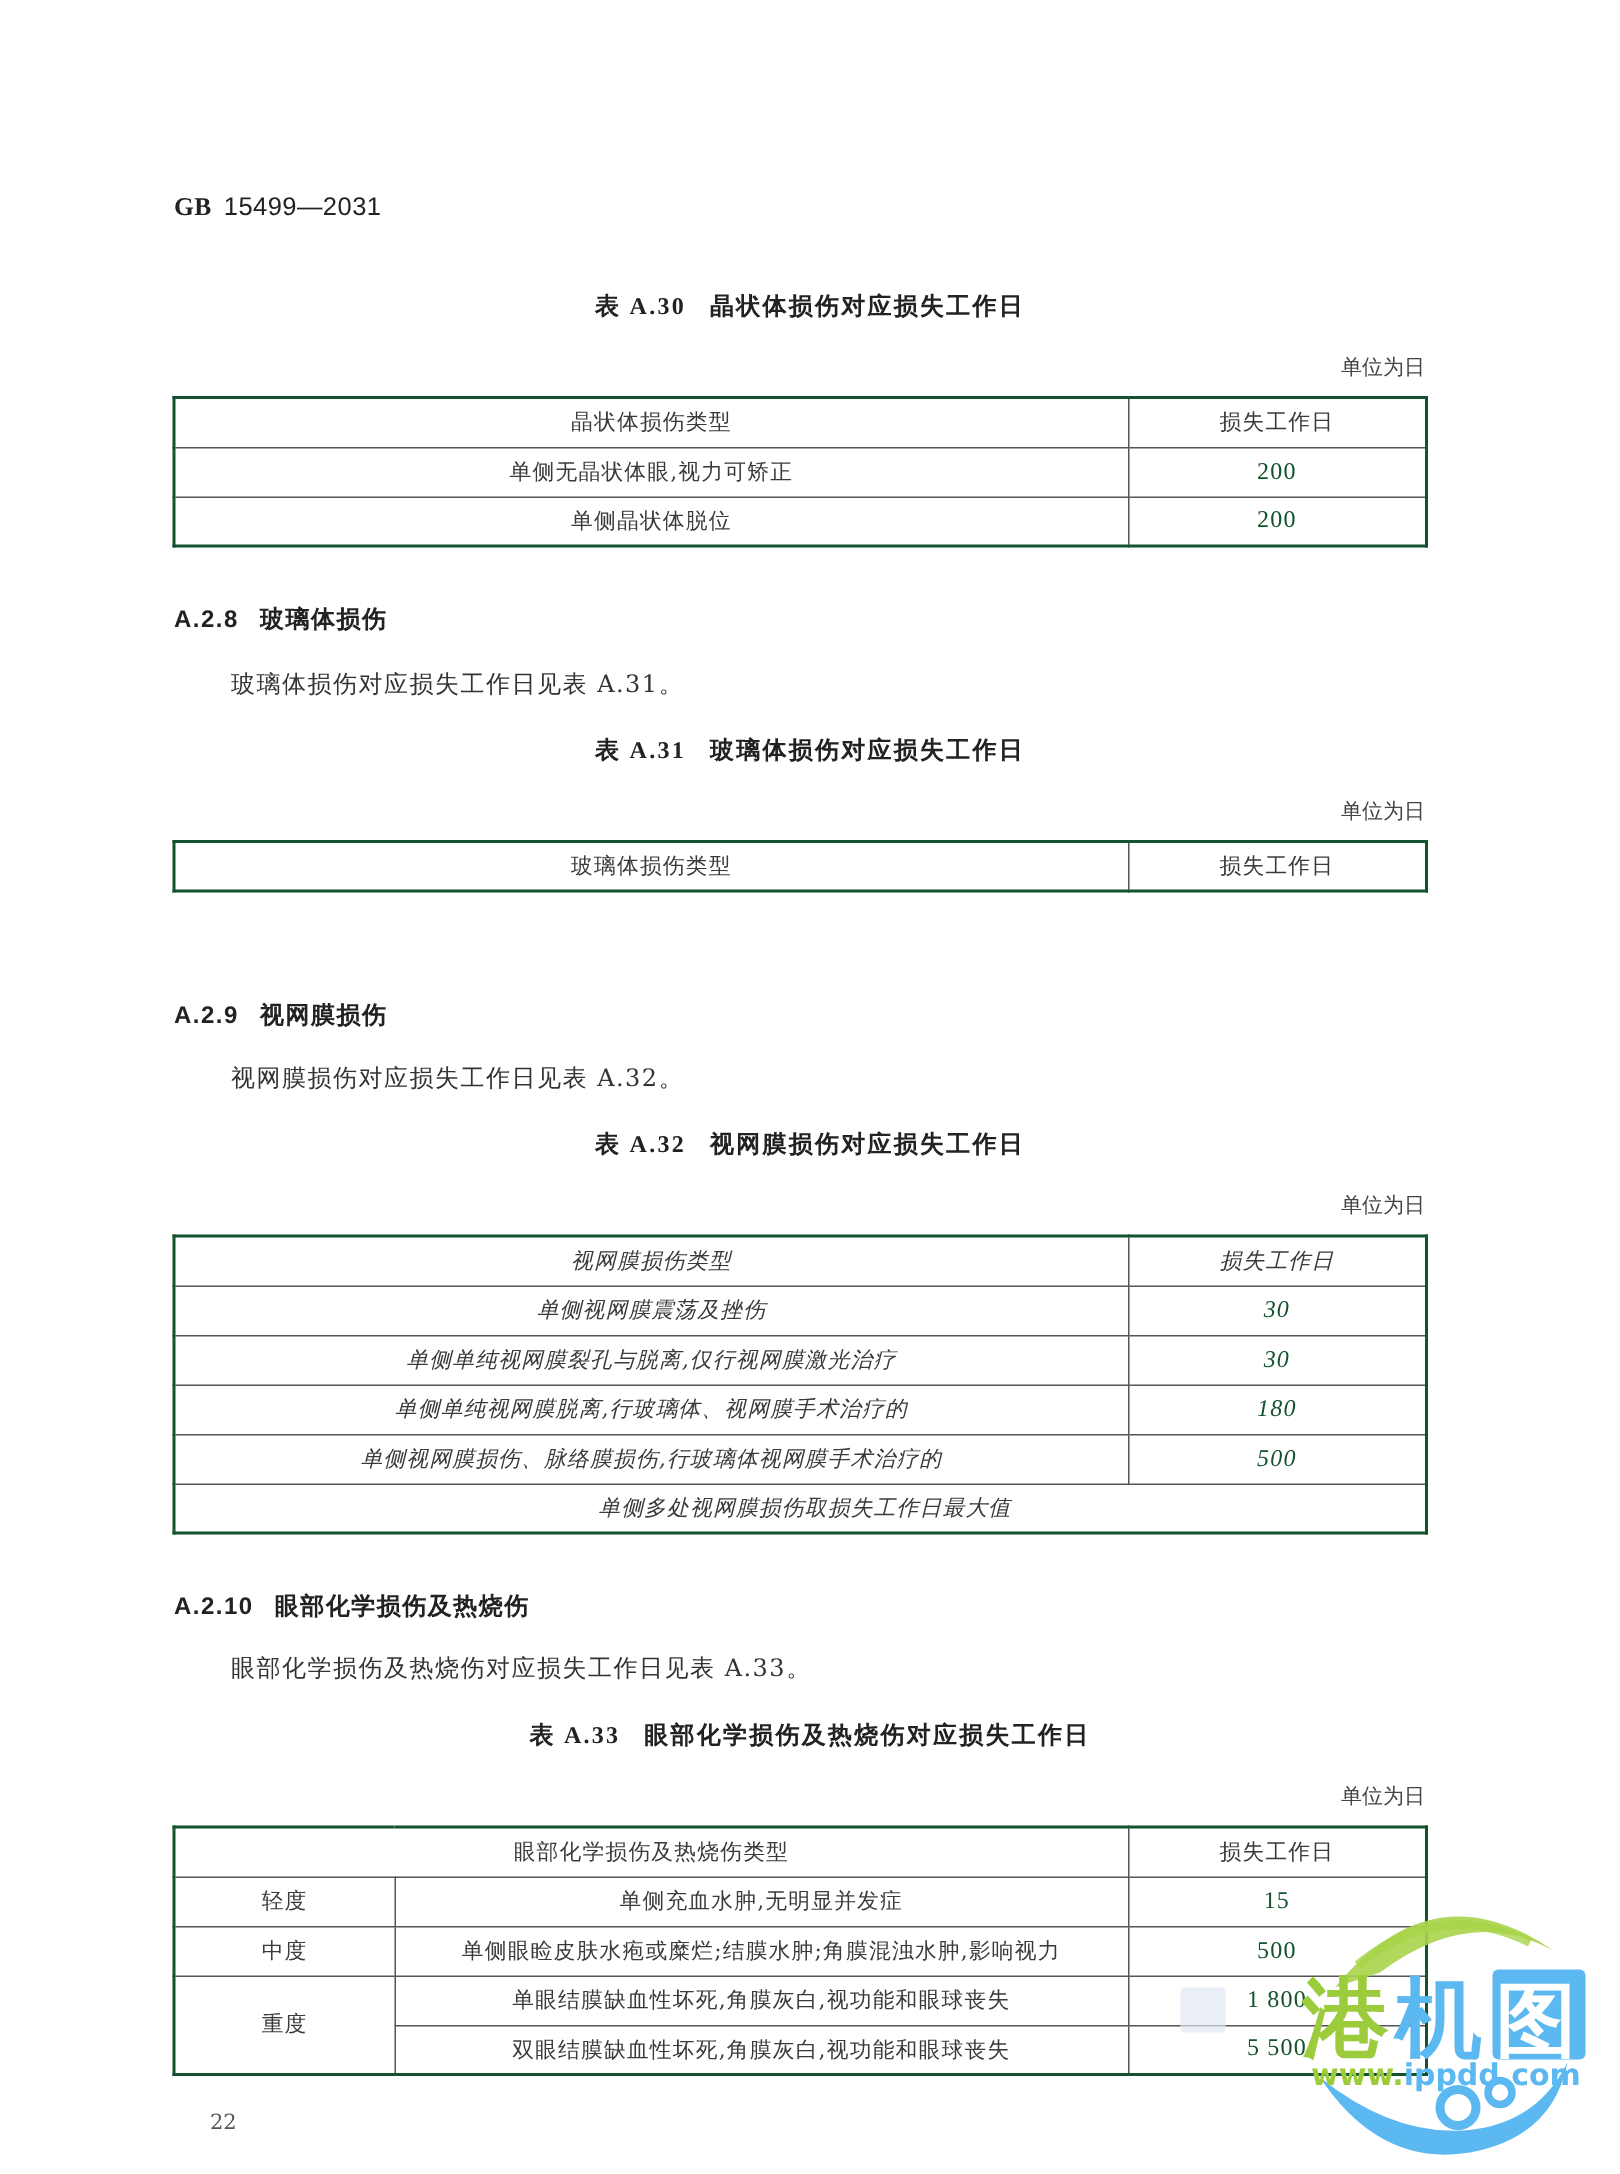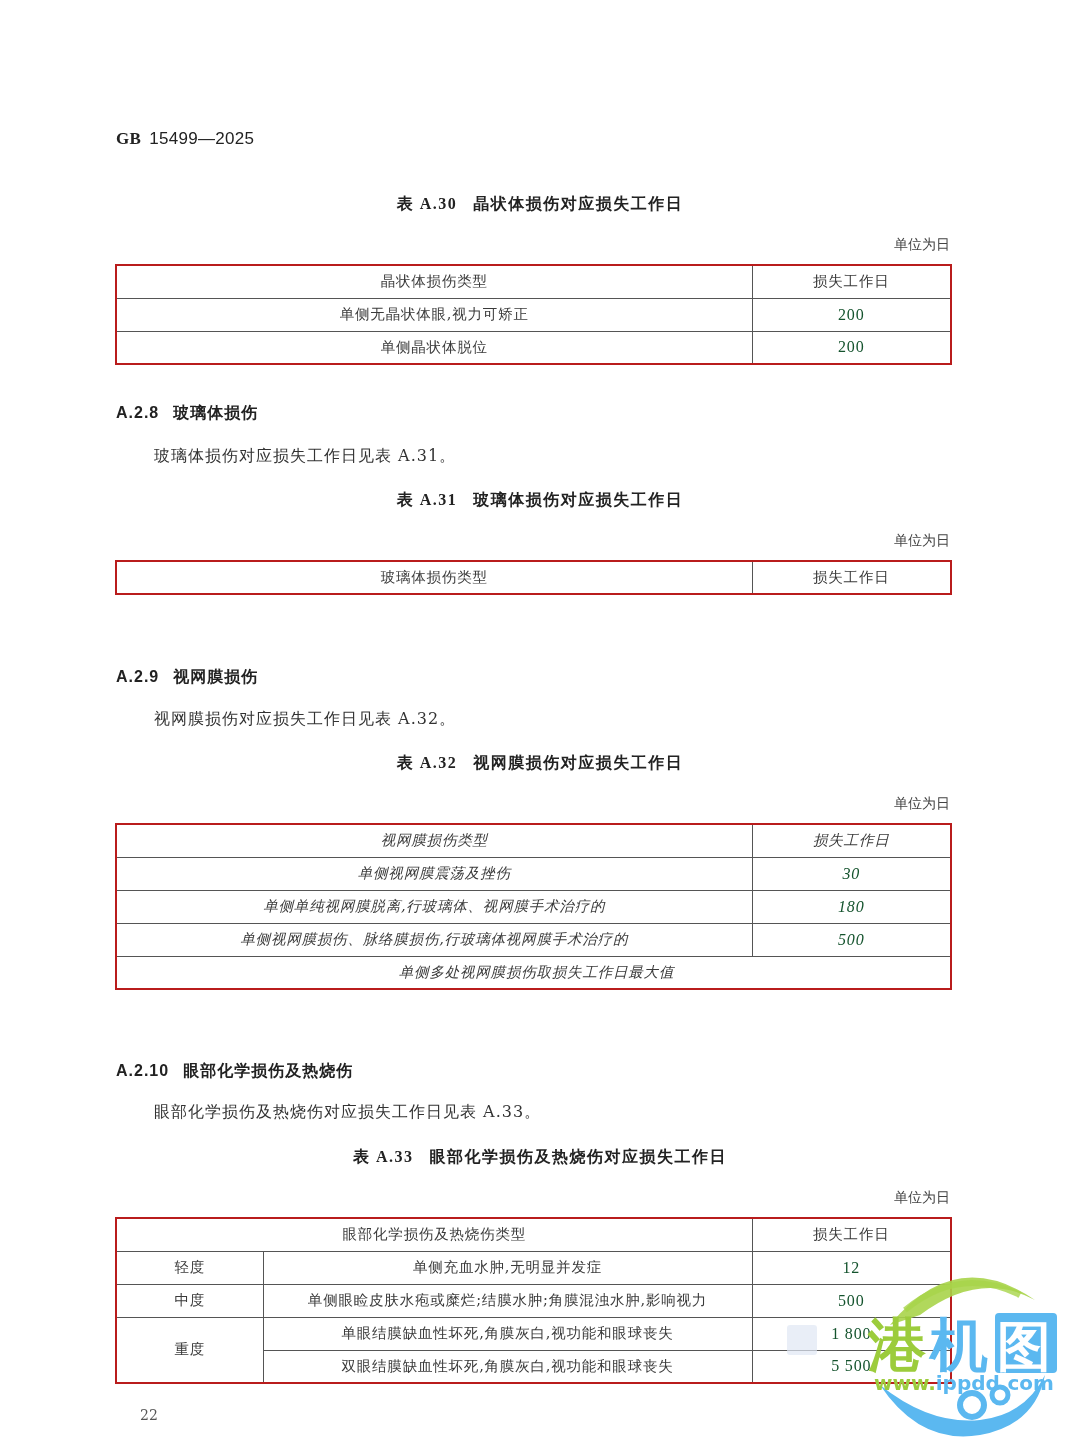--- a/index.html
+++ b/index.html
@@ -81,21 +81,21 @@
       color: #3a3a3a;
     }
     table.data td, table.data th {
       border: 1px solid #555;
       text-align: center;
       font-weight: normal;
       height: 33px;
       padding: 0 6px;
       letter-spacing: 0.8px;
     }
-    table.data { border: 2px solid #b91c1c; }
+    table.data { border: 2px solid #14532d; }
     table.data .val {
       width: 199px;
       font-family: "Liberation Serif", serif;
       font-size: 16px;
       color: #14532d;
     }
     table.data th.val {
       font-family: "DejaVu Serif", serif;
       color: #3a3a3a;
       font-size: 14.5px;
@@ -126,21 +126,21 @@
       height: 30px;
       background: #dfe7f3;
       border-radius: 3px;
       opacity: 0.7;
     }
   </style>
 </head>
 <body>
 
 <div class="page-header">
-  <span class="gb">GB</span><span class="num">15499—2025</span>
+  <span class="gb">GB</span><span class="num">15499—2031</span>
 </div>
 
 <div class="table-title" style="top:194px;">
   <span class="tno">表 A.30</span><span>晶状体损伤对应损失工作日</span>
 </div>
 <div class="unit" style="top:236px;">单位为日</div>
 <table class="data" style="top:264px;">
   <tbody>
       <tr>
     <th>晶状体损伤类型</th>
@@ -188,20 +188,24 @@
   <tbody>
       <tr>
     <th>视网膜损伤类型</th>
     <th class="val">损失工作日</th>
   </tr>
   <tr>
     <td>单侧视网膜震荡及挫伤</td>
     <td class="val">30</td>
   </tr>
   <tr>
+    <td>单侧单纯视网膜裂孔与脱离,仅行视网膜激光治疗</td>
+    <td class="val">30</td>
+  </tr>
+  <tr>
     <td>单侧单纯视网膜脱离,行玻璃体、视网膜手术治疗的</td>
     <td class="val">180</td>
   </tr>
   <tr>
     <td>单侧视网膜损伤、脉络膜损伤,行玻璃体视网膜手术治疗的</td>
     <td class="val">500</td>
   </tr>
   <tr>
     <td class="note" colspan="2">单侧多处视网膜损伤取损失工作日最大值</td>
   </tr>
@@ -219,21 +223,21 @@
 <div class="unit" style="top:1189px;">单位为日</div>
 <table class="data" style="top:1217px;">
   <tbody>
       <tr>
     <th colspan="2">眼部化学损伤及热烧伤类型</th>
     <th class="val">损失工作日</th>
   </tr>
   <tr>
     <td class="sev">轻度</td>
     <td>单侧充血水肿,无明显并发症</td>
-    <td class="val">12</td>
+    <td class="val">15</td>
   </tr>
   <tr>
     <td class="sev">中度</td>
     <td>单侧眼睑皮肤水疱或糜烂;结膜水肿;角膜混浊水肿,影响视力</td>
     <td class="val">500</td>
   </tr>
   <tr>
     <td class="sev" rowspan="2">重度</td>
     <td>单眼结膜缺血性坏死,角膜灰白,视功能和眼球丧失</td>
     <td class="val">1 800</td>

